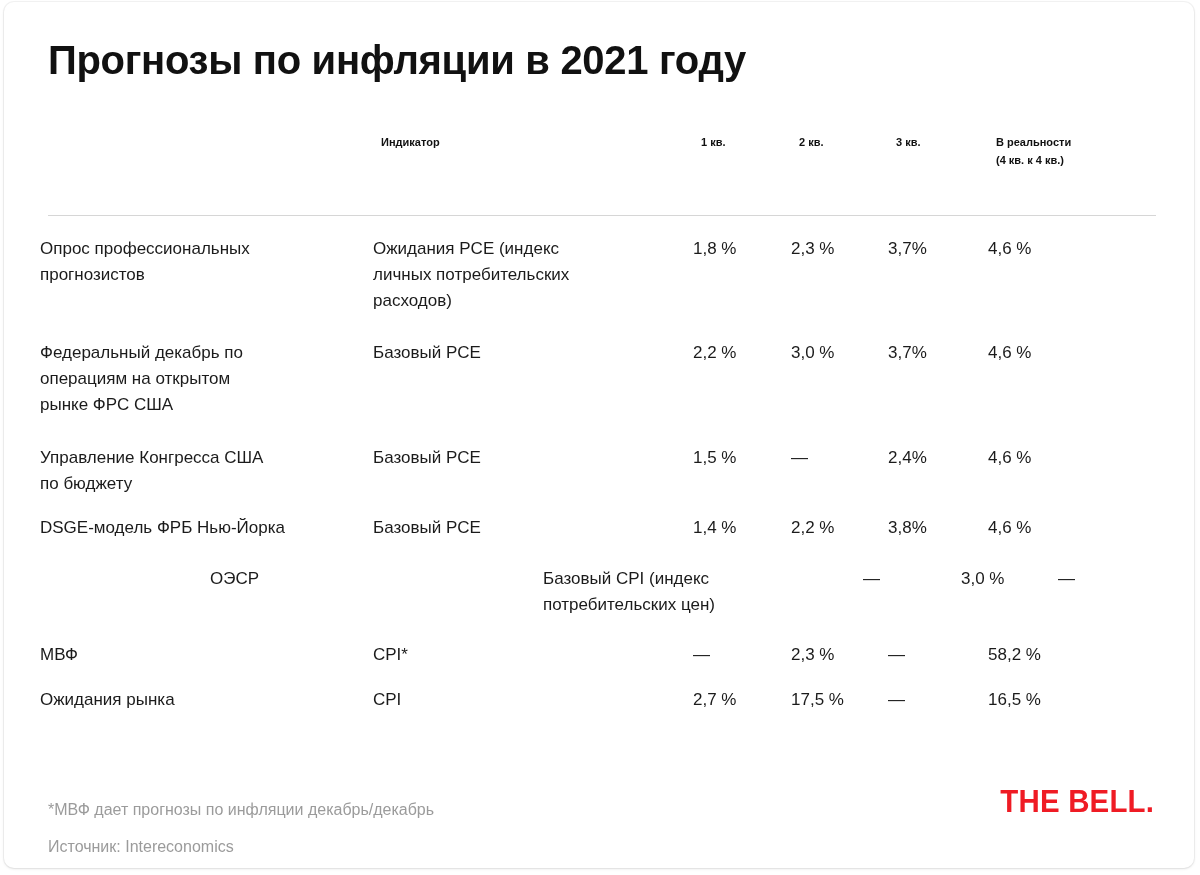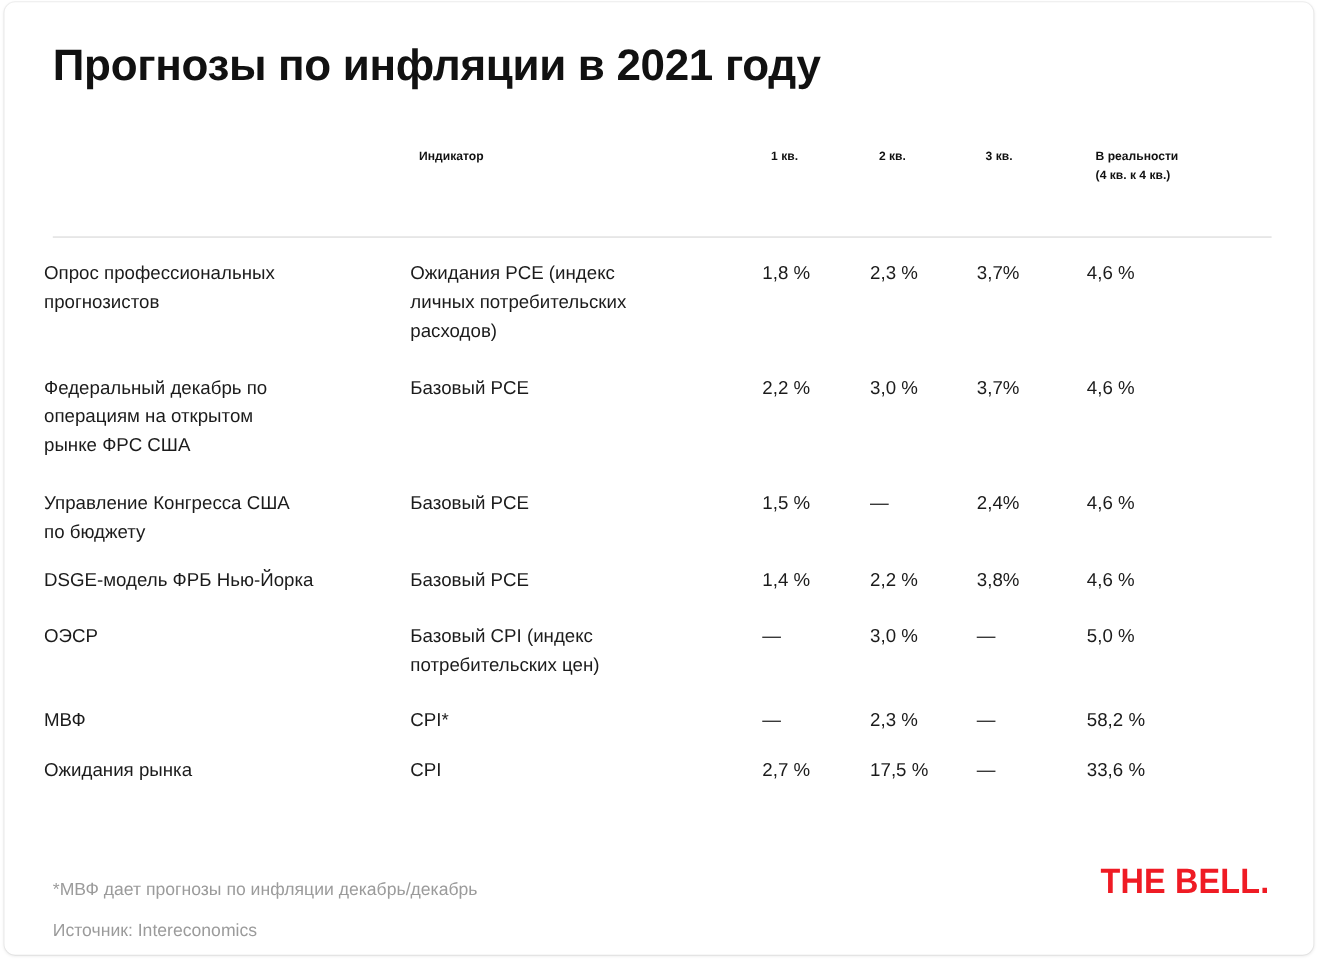--- a/index.html
+++ b/index.html
@@ -239,21 +239,20 @@
         <div class="c-source cell">
           <span class="ln">ОЭСР</span>
         </div>
         <div class="c-indicator cell">
           <span class="ln">Базовый CPI (индекс</span>
           <span class="ln">потребительских цен)</span>
         </div>
         <div class="c-q1 cell">—</div>
         <div class="c-q2 cell">3,0 %</div>
         <div class="c-q3 cell">—</div>
-        <div class="c-real cell">5,0 %</div>
       </div>
 
       <div class="data-row r5">
         <div class="c-source cell">
           <span class="ln">МВФ</span>
         </div>
         <div class="c-indicator cell">
           <span class="ln">CPI*</span>
         </div>
         <div class="c-q1 cell">—</div>
@@ -265,21 +264,21 @@
       <div class="data-row r6">
         <div class="c-source cell">
           <span class="ln">Ожидания рынка</span>
         </div>
         <div class="c-indicator cell">
           <span class="ln">CPI</span>
         </div>
         <div class="c-q1 cell">2,7 %</div>
         <div class="c-q2 cell">17,5 %</div>
         <div class="c-q3 cell">—</div>
-        <div class="c-real cell">33,6 %</div>
+        <div class="c-real cell">16,5 %</div>
       </div>
 
     </div>
 
     <div class="footnotes">
       <div class="footnote">*МВФ дает прогнозы по инфляции декабрь/декабрь</div>
       <div class="footnote">Источник: Intereconomics</div>
     </div>
 
     <div class="logo">THE BELL.</div>

